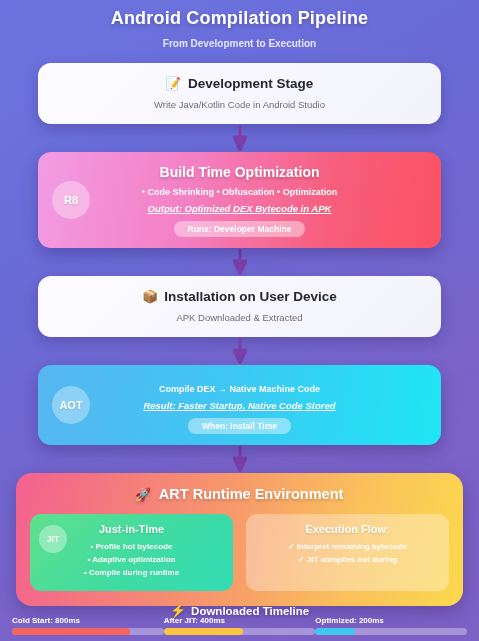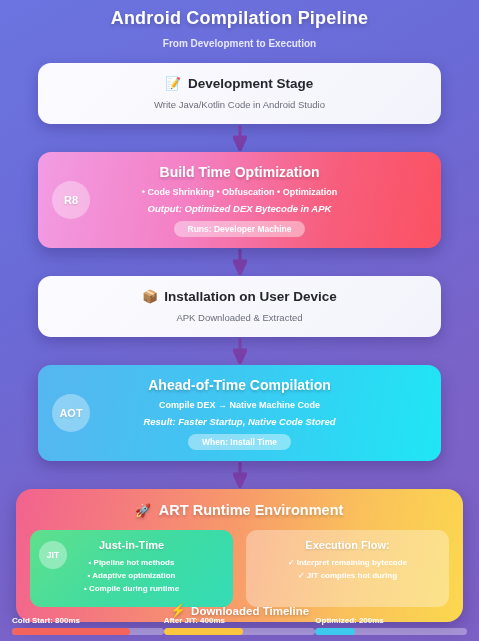--- a/index.html
+++ b/index.html
@@ -64,21 +64,21 @@
     background: rgba(255,255,255,0.34);
     display:flex; align-items:center; justify-content:center;
     font-size:11px; font-weight:bold; color:#ffffff;
     text-shadow: 0 1px 2px rgba(0,0,0,0.15);
   }
   .gcard-title {
     font-size:14px; font-weight:bold; color:#ffffff;
     text-shadow: 0 2px 3px rgba(0,0,0,0.2);
   }
   .gcard-line { font-size:9px; color:#ffffff; margin-top:7px; font-weight:bold; }
-  .gcard-em   { font-size:9.5px; color:#ffffff; margin-top:6px; font-style:italic; font-weight:bold; }
+  .gcard-em   { font-size:9.5px; color:#ffffff; margin-top:6px; font-style:italic; font-weight:bold;text-decoration:underline; }
   .pill {
     display:inline-block; margin-top:7px;
     background: rgba(255,255,255,0.42);
     border-radius:10px;
     padding:3px 14px;
     font-size:8.5px; font-weight:bold; color:#ffffff;
   }
 
   
   .art {
@@ -169,21 +169,20 @@
   </div>
 
   <div class="arrow">
     <svg width="14" height="26" viewBox="0 0 14 26">
       <path d="M7 0 L7 14 M7 25 L1 12 L13 12 Z" fill="#7b3fa8" stroke="#7b3fa8" stroke-width="3"></path>
     </svg>
   </div>
 
   <div class="gcard aot">
     <div class="badge-circle">AOT</div>
-    <div class="gcard-title">Ahead-of-Time Compilation</div>
     <div class="gcard-line">Compile DEX → Native Machine Code</div>
     <div class="gcard-em">Result: Faster Startup, Native Code Stored</div>
     <div class="pill">When: Install Time</div>
   </div>
 
   <div class="arrow">
     <svg width="14" height="26" viewBox="0 0 14 26">
       <path d="M7 0 L7 14 M7 25 L1 12 L13 12 Z" fill="#7b3fa8" stroke="#7b3fa8" stroke-width="3"></path>
     </svg>
   </div>
@@ -195,21 +194,21 @@
       <span class="emoji">🚀</span>
       <span>ART Runtime Environment</span>
     </div>
 
     <div class="art-cols">
 
       <div class="subcard jit">
         <div class="jit-badge">JIT</div>
         <div class="sub-title">Just-in-Time</div>
         <div class="sub-list">
-          <div class="sub-item">• Pipeline hot methods</div>
+          <div class="sub-item">• Profile hot bytecode</div>
           <div class="sub-item">• Adaptive optimization</div>
           <div class="sub-item">• Compile during runtime</div>
         </div>
       </div>
 
       <div class="subcard flow">
         <div class="sub-title">Execution Flow:</div>
         <div class="sub-list">
           <div class="sub-item">✓ Interpret remaining bytecode</div>
           <div class="sub-item">✓ JIT compiles hot during</div>

